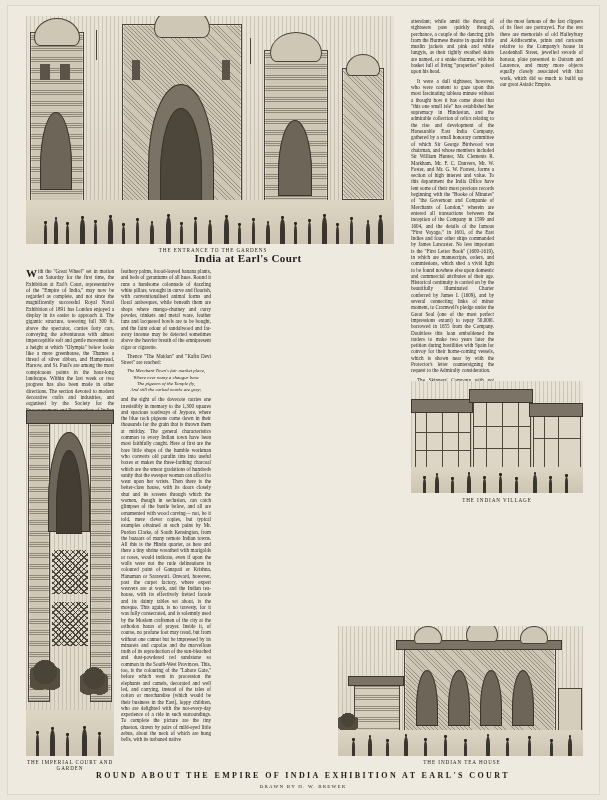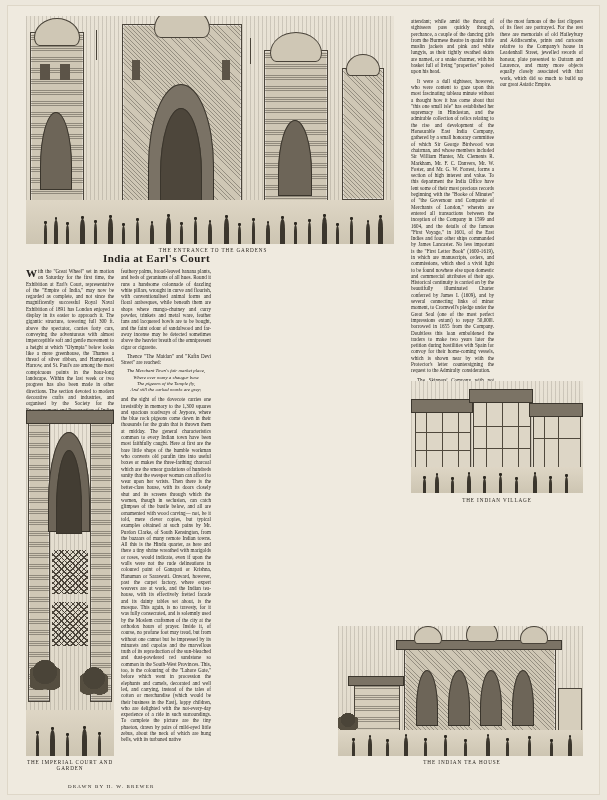--- a/index.html
+++ b/index.html
@@ -71,21 +71,21 @@
   .dropcap-para::first-letter {
     font-size: 11px;
     line-height: 9px;
     font-weight: bold;
     float: left;
     padding: 1px 1px 0 0;
   }
 
   .headline {
     position: absolute;
-    text-align: left;
+    text-align: center;
     font-family: "Liberation Serif", serif;
     font-weight: bold;
     color: #201d19;
   }
   #article-title {
     left: 95px; top: 246px; width: 290px;
     font-size: 11px;
     letter-spacing: .4px;
   }
   #footer-title {
@@ -393,16 +393,17 @@
         <div class="fig" style="left:126px;height:14px;"></div>
         <div class="fig" style="left:148px;height:19px;width:4px;"></div>
         <div class="fig" style="left:168px;height:15px;"></div>
         <div class="fig" style="left:190px;height:17px;"></div>
         <div class="fig" style="left:212px;height:14px;"></div>
         <div class="fig" style="left:230px;height:18px;width:4px;"></div>
       </div>
     </div>
     <div class="cap" style="left:400px;top:753px;width:108px;">The Indian Tea House</div>
 
+    <div class="headline" id="footer-title">Round about the Empire of India Exhibition at Earl's Court</div>
     <div class="headline" id="footer-credit">Drawn by H. W. Brewer</div>
 
   </div>
 </div>
 
 </body></html>

